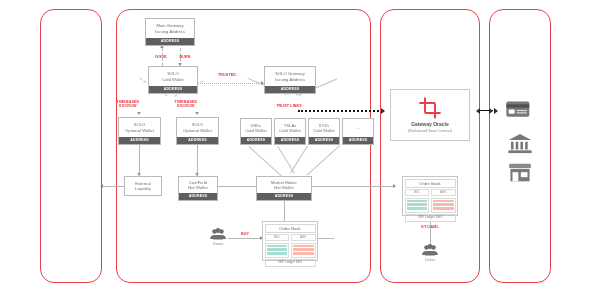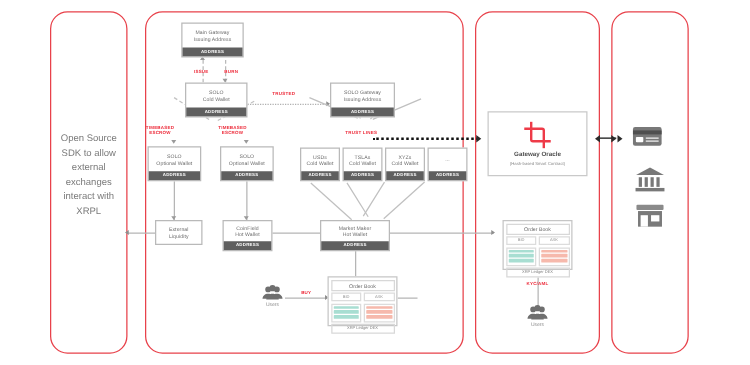--- a/index.html
+++ b/index.html
@@ -202,21 +202,20 @@
 </head>
 <body>
 
 <div id="canvas">
 
   <div class="panel" style="left:40px;top:9px;width:62px;height:274px;"></div>
   <div class="panel" style="left:116px;top:9px;width:255px;height:274px;"></div>
   <div class="panel" style="left:380px;top:9px;width:100px;height:274px;"></div>
   <div class="panel" style="left:489px;top:9px;width:62px;height:274px;"></div>
 
-  <div class="sdk-text" style="left:44px;top:105px;width:54px;">Open Source SDK to allow external exchanges interact with XRPL</div>
 
   <div class="dashed-v" style="left:162px;top:48px;height:18px;"></div>
   <div class="dashed-v" style="left:180px;top:48px;height:18px;"></div>
   <div class="arrowup" style="left:159.8px;top:45px;"></div>
   <div class="arrowdown" style="left:177.8px;top:63px;"></div>
 
   <div class="dashed-h" style="left:198px;top:83px;width:65px;"></div>
   <div class="arrowright" style="left:261px;top:80.8px;"></div>
 
   <div class="diag-d" style="left:167px;top:96px;width:33px;transform:rotate(212deg);"></div>

